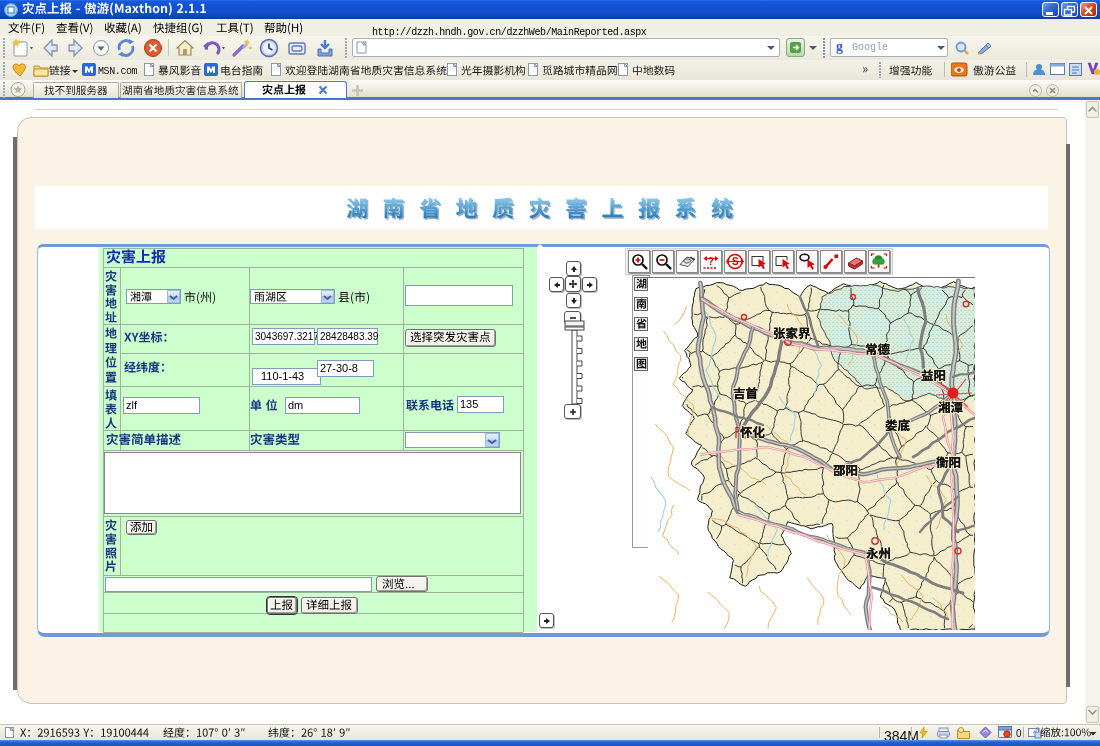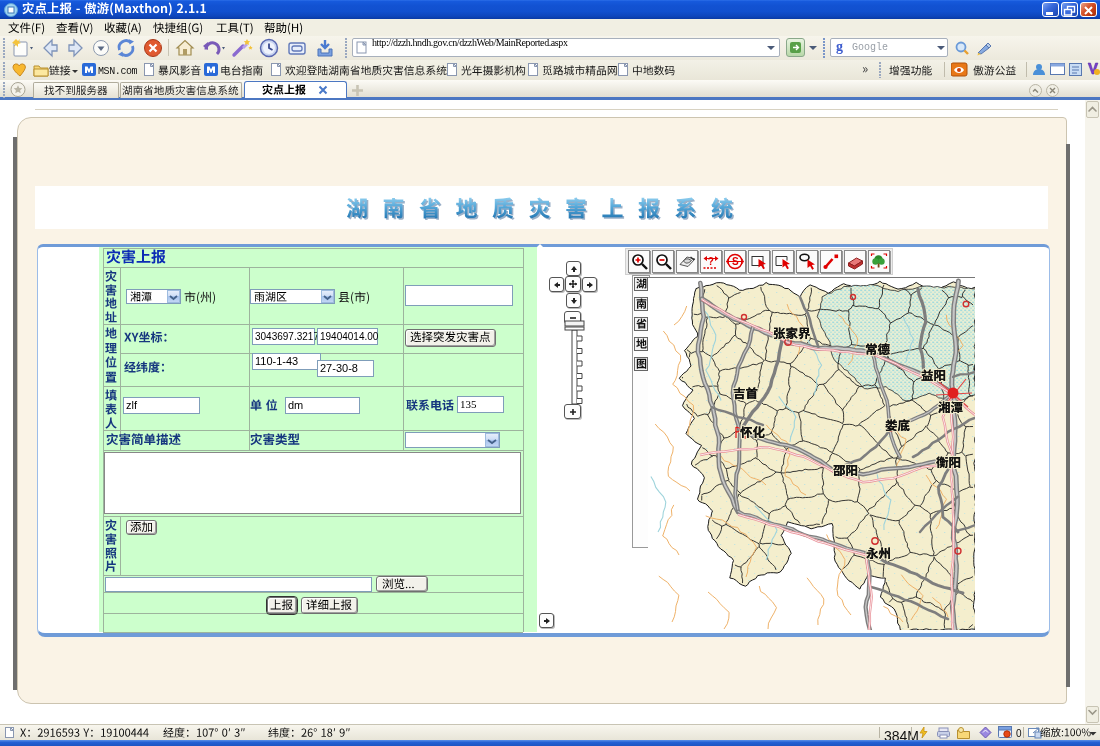--- a/index.html
+++ b/index.html
@@ -125,21 +125,21 @@
         <rect x="1" y="12" width="2" height="2"></rect>
         <rect x="1" y="15" width="2" height="2"></rect>
         <rect x="1" y="18" width="2" height="2"></rect>
       </g>
     </svg>
     <div class="a" style="left:352px;top:38px;width:428px;height:19px;background:#fff;border:1px solid #a8b0bc;border-radius:2px"></div>
     <svg class="a" style="left:356px;top:41px" width="13" height="13">
       <rect x="1" y="1" width="9" height="11" fill="#fff" stroke="#8a97b0"></rect>
       <path d="M7 1 l3 3 -3 0 z" fill="#c8d4e8" stroke="#8a97b0"></path>
     </svg>
-    <div class="a" style="left:372px;top:37px;font-family:Liberation Serif, serif;font-size:10px;color:#000;letter-spacing:-0.4px">http://dzzh.hndh.gov.cn/dzzhWeb/MainReported.aspx</div>
+    <div class="a" style="left:372px;top:27px;font-family:Liberation Mono, monospace;font-size:10px;color:#000;letter-spacing:-0.4px">http://dzzh.hndh.gov.cn/dzzhWeb/MainReported.aspx</div>
     <svg class="a" style="left:766px;top:44px" width="10" height="8">
       <path d="M1 2 l4 4 4 -4 z" fill="#4a5a78"></path>
     </svg>
     <div class="a" style="left:786px;top:38px;width:19px;height:19px;border:1px solid #8aa88a;border-radius:3px;background:linear-gradient(180deg,#e8f4e0,#b8d8a8)"></div>
     <svg class="a" style="left:790px;top:42px" width="12" height="12">
       <rect x="0" y="0" width="11" height="11" rx="2" fill="#58a048"></rect>
       <path d="M3 5.5 l5 0 M6 3 l2.5 2.5 -2.5 2.5" stroke="#fff" stroke-width="1.4" fill="none"></path>
     </svg>
     <svg class="a" style="left:808px;top:44px" width="10" height="8">
       <path d="M1 2 l4 4 4 -4 z" fill="#4a5a78"></path>
@@ -421,48 +421,48 @@
     <svg class="t " style="left:105px;top:356.2px" width="14" height="17">
       <path fill="#16377f" transform="translate(0,10.6)" d="M5.1 -6.1C5.4 -4.5 5.7 -2.4 5.8 -1.1L7.2 -1.5C7.1 -2.7 6.7 -4.8 6.4 -6.4ZM6.6 -10C6.8 -9.5 7.1 -8.7 7.2 -8.2H4.4V-6.8H11.1V-8.2H7.4L8.6 -8.5C8.5 -9 8.2 -9.8 8 -10.4ZM3.9 -0.8V0.6H11.5V-0.8H9.4C9.9 -2.3 10.3 -4.4 10.6 -6.2L9.1 -6.4C8.9 -4.7 8.5 -2.4 8.1 -0.8ZM3.1 -10.2C2.5 -8.4 1.5 -6.7 0.4 -5.6C0.6 -5.3 1 -4.5 1.1 -4.1C1.4 -4.4 1.6 -4.7 1.9 -5.1V1.1H3.3V-7.3C3.8 -8.1 4.2 -8.9 4.5 -9.7Z"></path>
     </svg>
     <svg class="t " style="left:105px;top:370.8px" width="14" height="17">
       <path fill="#16377f" transform="translate(0,10.6)" d="M8 -8.8H9.4V-8.1H8ZM5.3 -8.8H6.7V-8.1H5.3ZM2.6 -8.8H4V-8.1H2.6ZM2 -5.1V-0.3H0.6V0.8H11.4V-0.3H10V-5.1H6.3L6.4 -5.6H11.1V-6.6H6.6L6.7 -7.1H10.8V-9.8H1.3V-7.1H5.2L5.1 -6.6H0.8V-5.6H5L5 -5.1ZM3.4 -0.3V-0.7H8.5V-0.3ZM3.4 -3.1H8.5V-2.6H3.4ZM3.4 -3.8V-4.3H8.5V-3.8ZM3.4 -1.9H8.5V-1.5H3.4Z"></path>
     </svg>
     <svg class="t " style="left:124px;top:331px" width="52" height="17">
       <path fill="#16377f" transform="translate(0,10.6)" d="M0.2 0H2.1L3 -2C3.2 -2.4 3.4 -2.9 3.6 -3.4H3.7C3.9 -2.9 4.2 -2.4 4.4 -2L5.4 0H7.4L4.9 -4.5L7.2 -8.9H5.3L4.5 -7C4.3 -6.6 4.1 -6.2 3.9 -5.7H3.8C3.6 -6.2 3.4 -6.6 3.2 -7L2.3 -8.9H0.3L2.7 -4.6Z M10.1 0H11.9V-3.3L14.6 -8.9H12.7L11.8 -6.7C11.6 -6.1 11.3 -5.4 11 -4.8H11C10.7 -5.4 10.5 -6.1 10.2 -6.7L9.3 -8.9H7.5L10.1 -3.3Z M23 -9.6C22.7 -8.1 22.1 -6.7 21.2 -5.8V-10.1H19.7V-3.8H15.9V-2.4H19.7V-0.7H15V0.6H26V-0.7H21.2V-2.4H25.1V-3.8H21.2V-5.1C21.5 -4.9 21.8 -4.6 21.9 -4.4C22.5 -4.9 22.9 -5.5 23.3 -6.1C24 -5.5 24.7 -4.7 25 -4.2L26 -5.3C25.6 -5.8 24.6 -6.7 23.9 -7.4C24.1 -8 24.3 -8.7 24.4 -9.4ZM17 -9.7C16.7 -7.8 16 -6.2 14.8 -5.2C15.1 -5 15.7 -4.5 15.9 -4.2C16.5 -4.7 17 -5.4 17.4 -6.3C17.9 -5.7 18.4 -5.1 18.7 -4.7L19.7 -5.7C19.3 -6.3 18.6 -7 18 -7.6C18.2 -8.2 18.4 -8.8 18.5 -9.5Z M32.1 -9.5V-8.1H37.4V-9.5ZM35.8 -3.8C36.3 -2.5 36.8 -0.9 36.9 0L38.2 -0.4C38 -1.4 37.5 -3 36.9 -4.2ZM32.1 -4.1C31.8 -2.9 31.3 -1.6 30.7 -0.8C31 -0.6 31.5 -0.2 31.8 -0C32.4 -0.9 33 -2.4 33.4 -3.8ZM31.5 -6.6V-5.2H33.9V-0.6C33.9 -0.5 33.8 -0.5 33.7 -0.5C33.5 -0.5 33 -0.4 32.5 -0.5C32.7 -0 32.9 0.6 33 1C33.8 1 34.4 1 34.8 0.7C35.3 0.5 35.4 0.1 35.4 -0.6V-5.2H38.1V-6.6ZM28.6 -10.2V-7.8H26.9V-6.5H28.3C28 -5.1 27.4 -3.6 26.7 -2.7C26.9 -2.3 27.3 -1.7 27.4 -1.3C27.8 -1.9 28.2 -2.9 28.6 -3.9V1.1H30V-4.6C30.3 -4.1 30.6 -3.6 30.8 -3.2L31.6 -4.3C31.4 -4.6 30.3 -5.9 30 -6.2V-6.5H31.4V-7.8H30V-10.2Z M41.5 -5.6C42.1 -5.6 42.6 -6.1 42.6 -6.8C42.6 -7.4 42.1 -7.9 41.5 -7.9C40.8 -7.9 40.3 -7.4 40.3 -6.8C40.3 -6.1 40.8 -5.6 41.5 -5.6ZM41.5 0.1C42.1 0.1 42.6 -0.4 42.6 -1C42.6 -1.7 42.1 -2.2 41.5 -2.2C40.8 -2.2 40.3 -1.7 40.3 -1C40.3 -0.4 40.8 0.1 41.5 0.1Z"></path>
     </svg>
     <div class="inp" style="left:252px;top:328px;width:63px;height:17px;font-size:10px;line-height:15px;padding-left:2px;color:#000;font-family:'Liberation Sans',sans-serif">3043697.3217</div>
-    <div class="inp" style="left:317px;top:328px;width:61px;height:17px;font-size:10px;line-height:15px;padding-left:2px;color:#000;font-family:'Liberation Sans',sans-serif">19404014.00</div>
+    <div class="inp" style="left:317px;top:328px;width:61px;height:17px;font-size:10px;line-height:15px;padding-left:2px;color:#000;font-family:'Liberation Sans',sans-serif">28428483.39</div>
     <div class="btn3d" style="left:405px;top:329px;width:91px;height:18px"></div>
     <svg class="t " style="left:410px;top:330.5px" width="82" height="16">
       <path fill="#000" transform="translate(0,10.1)" d="M0.7 -8.8C1.4 -8.2 2.2 -7.4 2.5 -6.9L3.2 -7.4C2.8 -8 2 -8.7 1.4 -9.3ZM5.1 -9.3C4.9 -8.3 4.4 -7.3 3.7 -6.6C4 -6.5 4.3 -6.3 4.5 -6.1C4.7 -6.5 5 -6.9 5.2 -7.3H6.9V-5.6H3.7V-4.9H5.8C5.6 -3.4 5.1 -2.3 3.4 -1.7C3.6 -1.5 3.8 -1.2 3.9 -1C5.8 -1.7 6.4 -3 6.6 -4.9H7.8V-2.2C7.8 -1.3 8 -1.1 8.9 -1.1C9 -1.1 9.8 -1.1 10 -1.1C10.7 -1.1 10.9 -1.4 11 -2.9C10.8 -3 10.4 -3.1 10.3 -3.2C10.2 -2 10.2 -1.9 9.9 -1.9C9.7 -1.9 9.1 -1.9 9 -1.9C8.7 -1.9 8.7 -1.9 8.7 -2.2V-4.9H10.9V-5.6H7.8V-7.3H10.5V-8.1H7.8V-9.6H6.9V-8.1H5.6C5.7 -8.4 5.9 -8.8 6 -9.1ZM2.9 -5.2H0.6V-4.4H2.1V-1C1.6 -0.7 1 -0.3 0.5 0.2L1.1 0.9C1.7 0.2 2.4 -0.4 2.8 -0.4C3 -0.4 3.4 -0.1 3.9 0.2C4.6 0.7 5.6 0.8 6.9 0.8C8 0.8 10 0.7 10.9 0.7C10.9 0.4 11 -0 11.1 -0.2C10 -0.1 8.2 -0 6.9 -0C5.7 -0 4.7 -0.1 4 -0.5C3.5 -0.9 3.2 -1.1 2.9 -1.1Z M13.5 -9.6V-7.3H12V-6.5H13.5V-4.1C12.9 -3.9 12.4 -3.7 11.9 -3.6L12.1 -2.8L13.5 -3.2V-0.1C13.5 0 13.5 0.1 13.3 0.1C13.2 0.1 12.8 0.1 12.3 0.1C12.4 0.3 12.5 0.7 12.5 0.9C13.2 0.9 13.7 0.9 14 0.7C14.3 0.6 14.4 0.3 14.4 -0.1V-3.5L15.7 -3.9L15.6 -4.7L14.4 -4.4V-6.5H15.7V-7.3H14.4V-9.6ZM20.7 -8.3C20.3 -7.7 19.8 -7.1 19.1 -6.7C18.5 -7.1 18 -7.7 17.6 -8.3ZM16.1 -9.1V-8.3H16.8C17.2 -7.5 17.8 -6.8 18.4 -6.3C17.5 -5.7 16.5 -5.3 15.6 -5.1C15.7 -4.9 15.9 -4.6 16 -4.4C17.1 -4.7 18.1 -5.1 19.1 -5.8C20 -5.1 21 -4.7 22.2 -4.4C22.3 -4.6 22.5 -4.9 22.7 -5.1C21.6 -5.3 20.6 -5.7 19.8 -6.2C20.7 -6.9 21.5 -7.8 22 -8.8L21.4 -9.1L21.3 -9.1ZM18.6 -4.7V-3.7H16.3V-2.9H18.6V-1.8H15.7V-1H18.6V0.9H19.5V-1H22.5V-1.8H19.5V-2.9H21.7V-3.7H19.5V-4.7Z M27.3 -7.3C26.4 -6.5 25.3 -5.8 24.2 -5.4L24.8 -4.7C25.9 -5.2 27.1 -6.1 28 -7ZM29.6 -6.7C30.6 -6.2 31.9 -5.3 32.5 -4.8L33.1 -5.4C32.4 -5.9 31.1 -6.7 30.1 -7.3ZM29.8 -5C30.3 -4.6 30.8 -4 31.1 -3.7H29C29.1 -4.2 29.2 -4.8 29.2 -5.4H28.3C28.3 -4.8 28.2 -4.2 28.1 -3.7H23.6V-2.9H27.9C27.3 -1.5 26.2 -0.4 23.6 0.1C23.8 0.3 24 0.7 24.1 0.9C26.9 0.2 28.1 -1 28.7 -2.7C29.6 -0.7 31.1 0.4 33.5 0.9C33.6 0.6 33.8 0.3 34 0.1C31.8 -0.2 30.2 -1.3 29.4 -2.9H33.9V-3.7H31.2L31.8 -4.1C31.5 -4.4 30.9 -5 30.4 -5.3ZM23.9 -8.5V-6.3H24.8V-7.7H32.7V-6.3H33.6V-8.5H29.5C29.3 -8.9 29.1 -9.4 28.8 -9.7L27.9 -9.5C28.1 -9.2 28.3 -8.8 28.5 -8.5Z M42.2 -9.1C42.7 -8.6 43.4 -7.8 43.7 -7.4L44.4 -7.9C44.1 -8.3 43.4 -9 42.9 -9.5ZM36.2 -6C36.3 -6.1 36.7 -6.2 37.4 -6.2H39C38.2 -3.8 37 -1.9 34.8 -0.7C35.1 -0.5 35.4 -0.2 35.5 0C37 -0.9 38.1 -2.1 38.9 -3.5C39.3 -2.6 39.9 -1.9 40.6 -1.3C39.6 -0.6 38.5 -0.1 37.3 0.2C37.4 0.4 37.6 0.7 37.7 0.9C39 0.6 40.2 0.1 41.3 -0.7C42.3 0.1 43.6 0.6 45 1C45.2 0.7 45.4 0.4 45.6 0.2C44.2 -0.1 43 -0.6 42 -1.2C43 -2.1 43.7 -3.3 44.2 -4.7L43.6 -5L43.5 -5H39.6C39.7 -5.4 39.9 -5.8 40 -6.2H45.2L45.2 -7H40.2C40.4 -7.8 40.5 -8.7 40.7 -9.5L39.7 -9.7C39.6 -8.8 39.4 -7.9 39.2 -7H37.1C37.5 -7.6 37.8 -8.4 38 -9.2L37.1 -9.3C36.9 -8.5 36.4 -7.5 36.3 -7.3C36.2 -7 36 -6.9 35.9 -6.8C36 -6.6 36.1 -6.2 36.2 -6ZM41.3 -1.8C40.5 -2.4 39.9 -3.2 39.4 -4.2H43C42.6 -3.2 42 -2.4 41.3 -1.8Z M48.7 -5.3C48.4 -4.5 47.9 -3.5 47.2 -3L47.9 -2.5C48.7 -3.1 49.2 -4.2 49.5 -5ZM55.1 -5.3C54.7 -4.6 54.1 -3.6 53.6 -2.9L54.3 -2.6C54.8 -3.2 55.5 -4.2 56 -5ZM51.3 -6.5C51.2 -3.4 50.8 -0.9 46.5 0.2C46.7 0.4 46.9 0.7 47 0.9C50 0.1 51.2 -1.3 51.8 -3.2C52.5 -1 53.9 0.3 56.6 0.9C56.7 0.7 56.9 0.3 57.1 0.1C53.9 -0.4 52.7 -2.1 52.1 -5C52.2 -5.5 52.2 -6 52.3 -6.5ZM50.7 -9.4C51.2 -8.9 51.7 -8.4 51.9 -7.9H46.9V-5.8H47.7V-7.1H55.7V-5.8H56.6V-7.9H52.2L52.8 -8.3C52.5 -8.7 52 -9.3 51.5 -9.7Z M59.7 -2.4V0.9H60.5V0.5H66.1V0.9H67V-2.4H63.7V-3.1H68.3V-3.8H63.7V-4.6H67.3V-5.3H63.7V-6.1H66.8V-6.8H63.7V-7.5H62.8V-6.8H59.7V-6.1H62.8V-5.3H59.3V-4.6H62.8V-3.8H58.3V-3.1H62.8V-2.4ZM60.5 -0.2V-1.7H66.1V-0.2ZM62.4 -9.5C62.6 -9.2 62.8 -8.9 62.9 -8.6H58.5V-6.5H59.3V-7.8H67.2V-6.5H68.1V-8.6H63.9C63.8 -8.9 63.5 -9.4 63.3 -9.7Z M71.7 -5.3H77.7V-3.3H71.7ZM72.9 -1.5C73.1 -0.7 73.2 0.2 73.2 0.8L74 0.7C74 0.1 73.9 -0.8 73.7 -1.5ZM75.3 -1.5C75.6 -0.7 76 0.2 76.1 0.8L76.9 0.6C76.8 0 76.4 -0.9 76.1 -1.6ZM77.6 -1.6C78.2 -0.8 78.9 0.2 79.1 0.8L79.9 0.5C79.6 -0.1 79 -1.1 78.4 -1.9ZM71 -1.8C70.7 -0.9 70.1 0 69.5 0.5L70.3 0.9C70.9 0.3 71.5 -0.7 71.9 -1.6ZM70.9 -6.2V-2.5H78.6V-6.2H75.1V-7.6H79.5V-8.4H75.1V-9.7H74.2V-6.2Z"></path>
     </svg>
     <svg class="t " style="left:124px;top:361px" width="50" height="17">
       <path fill="#16377f" transform="translate(0,10.6)" d="M0.4 -0.9 0.6 0.5C1.8 0.2 3.3 -0.2 4.6 -0.6L4.5 -1.8C3 -1.5 1.4 -1.1 0.4 -0.9ZM0.7 -5C0.9 -5.1 1.2 -5.1 2.3 -5.3C1.9 -4.7 1.5 -4.3 1.3 -4.1C0.9 -3.7 0.6 -3.5 0.3 -3.4C0.5 -3 0.7 -2.3 0.8 -2C1.1 -2.2 1.6 -2.4 4.6 -2.9C4.6 -3.3 4.6 -3.8 4.6 -4.2L2.8 -3.9C3.7 -4.8 4.5 -5.9 5.1 -7L3.9 -7.8C3.7 -7.4 3.4 -6.9 3.2 -6.6L2 -6.5C2.7 -7.4 3.4 -8.5 3.8 -9.6L2.5 -10.2C2 -8.9 1.2 -7.4 0.9 -7C0.7 -6.6 0.5 -6.4 0.2 -6.3C0.4 -5.9 0.6 -5.2 0.7 -5ZM5.1 -9.6V-8.3H8.9C7.8 -7 6.1 -6 4.3 -5.4C4.6 -5.1 5 -4.6 5.1 -4.2C6.2 -4.6 7.2 -5.1 8.1 -5.7C9.1 -5.2 10.3 -4.6 10.9 -4.2L11.8 -5.3C11.2 -5.7 10.2 -6.2 9.2 -6.6C10 -7.3 10.6 -8.1 11.1 -9.1L10.1 -9.7L9.8 -9.6ZM5.2 -4V-2.7H7.4V-0.5H4.5V0.8H11.6V-0.5H8.8V-2.7H11V-4Z M12.4 -0.8 12.6 0.5C13.8 0.2 15.3 -0.2 16.8 -0.6L16.7 -1.8C15.1 -1.4 13.5 -1 12.4 -0.8ZM12.7 -5C12.9 -5.1 13.1 -5.1 14.2 -5.3C13.8 -4.7 13.5 -4.2 13.3 -4C12.9 -3.6 12.7 -3.3 12.4 -3.2C12.5 -2.9 12.7 -2.3 12.8 -2C13.1 -2.2 13.5 -2.4 16.4 -2.9C16.4 -3.2 16.4 -3.7 16.4 -4.1L14.5 -3.8C15.3 -4.7 16 -5.9 16.7 -7L15.6 -7.7C15.4 -7.3 15.2 -6.9 15 -6.5L13.9 -6.4C14.6 -7.3 15.2 -8.5 15.6 -9.6L14.4 -10.2C14 -8.8 13.2 -7.3 12.9 -7C12.7 -6.6 12.5 -6.3 12.2 -6.2C12.4 -5.9 12.6 -5.2 12.7 -5ZM19.1 -10.2V-8.7H16.8V-7.3H19.1V-6.5H17.1V-5.1H19.1V-4.2H16.7V-2.9H19.1V1.1H20.6V-2.9H22.2C22.1 -1.8 22 -1.4 21.9 -1.2C21.8 -1.1 21.7 -1.1 21.6 -1.1C21.4 -1.1 21.2 -1.1 20.8 -1.1C21 -0.8 21.1 -0.3 21.2 0C21.6 0 22 0 22.2 0C22.5 -0 22.7 -0.1 22.9 -0.4C23.2 -0.7 23.3 -1.6 23.5 -3.8C23.5 -3.9 23.5 -4.2 23.5 -4.2H20.6V-5.1H22.8V-6.5H20.6V-7.3H23.1V-8.7H20.6V-10.2Z M28.6 -7.5V-6.8H27V-5.6H28.6V-3.7H33.6V-5.6H35.3V-6.8H33.6V-7.5H32.2V-6.8H30V-7.5ZM32.2 -5.6V-4.8H30V-5.6ZM32.6 -2.1C32.1 -1.7 31.6 -1.4 31 -1.2C30.3 -1.4 29.8 -1.8 29.4 -2.1ZM27.1 -3.3V-2.1H28.4L27.9 -1.9C28.3 -1.4 28.8 -1 29.4 -0.6C28.5 -0.4 27.5 -0.3 26.5 -0.2C26.7 0.1 27 0.6 27.1 1C28.5 0.8 29.8 0.6 30.9 0.2C32 0.6 33.3 0.9 34.8 1.1C35 0.7 35.4 0.1 35.7 -0.2C34.6 -0.3 33.5 -0.4 32.6 -0.6C33.5 -1.2 34.2 -1.9 34.8 -2.9L33.9 -3.3L33.6 -3.3ZM29.6 -10C29.7 -9.7 29.8 -9.4 29.8 -9.2H25.3V-6C25.3 -4.1 25.3 -1.4 24.3 0.4C24.7 0.5 25.3 0.8 25.6 1.1C26.6 -0.9 26.8 -3.9 26.8 -6V-7.8H35.5V-9.2H31.5C31.4 -9.5 31.2 -9.9 31 -10.3Z M39 -5.6C39.6 -5.6 40.1 -6.1 40.1 -6.8C40.1 -7.4 39.6 -7.9 39 -7.9C38.4 -7.9 37.9 -7.4 37.9 -6.8C37.9 -6.1 38.4 -5.6 39 -5.6ZM39 0.1C39.6 0.1 40.1 -0.4 40.1 -1C40.1 -1.7 39.6 -2.2 39 -2.2C38.4 -2.2 37.9 -1.7 37.9 -1C37.9 -0.4 38.4 0.1 39 0.1Z"></path>
     </svg>
-    <div class="inp" style="left:252px;top:353px;width:69px;height:17px;font-size:11px;line-height:15px;padding-left:2px;color:#000;font-family:'Liberation Sans',sans-serif">110-1-43</div>
+    <div class="inp" style="left:252px;top:368px;width:69px;height:17px;font-size:11px;line-height:15px;padding-left:8px;color:#000;font-family:'Liberation Sans',sans-serif">110-1-43</div>
     <div class="inp" style="left:317px;top:360px;width:57px;height:17px;font-size:11px;line-height:15px;padding-left:2px;color:#000;font-family:'Liberation Sans',sans-serif">27-30-8</div>
     <svg class="t " style="left:105px;top:389px" width="14" height="17">
       <path fill="#16377f" transform="translate(0,10.6)" d="M0.3 -1.8 0.8 -0.4 4.2 -1.7V-1.1H6.2C5.5 -0.7 4.5 -0.2 3.8 0.1C4 0.3 4.4 0.8 4.6 1.1C5.6 0.7 6.8 0.1 7.7 -0.5L6.9 -1.1H8.9L8.3 -0.4C9.1 -0 10.2 0.6 10.7 1.1L11.7 0.1C11.2 -0.3 10.3 -0.7 9.6 -1.1H11.7V-2.3H10.7V-7.5H8.1L8.3 -8.1H11.4V-9.3H8.6L8.7 -10.1L7.2 -10.2L7.1 -9.3H4.6V-8.1H7L6.9 -7.5H5.1V-2.3H4.2L4.1 -3.1L3 -2.7V-6H4.2V-7.4H3V-10H1.6V-7.4H0.4V-6H1.6V-2.2C1.1 -2.1 0.6 -1.9 0.3 -1.8ZM6.4 -2.3V-2.8H9.4V-2.3ZM6.4 -5.4H9.4V-4.9H6.4ZM6.4 -6.1V-6.6H9.4V-6.1ZM6.4 -4.1H9.4V-3.6H6.4Z"></path>
     </svg>
     <svg class="t " style="left:105px;top:403px" width="14" height="17">
       <path fill="#16377f" transform="translate(0,10.6)" d="M2.8 1.1C3.2 0.8 3.7 0.7 7.2 -0.4C7.1 -0.7 7 -1.2 6.9 -1.6L4.3 -0.9V-3C4.9 -3.4 5.4 -3.8 5.9 -4.3C6.8 -1.8 8.3 -0 10.8 0.8C11 0.4 11.4 -0.2 11.7 -0.5C10.6 -0.8 9.7 -1.3 9 -1.9C9.7 -2.3 10.5 -2.8 11.2 -3.3L10 -4.2C9.5 -3.8 8.8 -3.2 8.2 -2.8C7.8 -3.3 7.5 -3.8 7.2 -4.4H11.3V-5.7H6.7V-6.3H10.4V-7.5H6.7V-8.1H10.9V-9.3H6.7V-10.2H5.2V-9.3H1.2V-8.1H5.2V-7.5H1.8V-6.3H5.2V-5.7H0.7V-4.4H4.1C3 -3.6 1.6 -2.9 0.3 -2.5C0.6 -2.2 1 -1.6 1.2 -1.3C1.7 -1.5 2.3 -1.8 2.8 -2V-1.2C2.8 -0.6 2.5 -0.3 2.2 -0.2C2.4 0.1 2.7 0.7 2.8 1.1Z"></path>
     </svg>
     <svg class="t " style="left:105px;top:417px" width="14" height="17">
       <path fill="#16377f" transform="translate(0,10.6)" d="M5.1 -10.2C5 -8.1 5.2 -2.7 0.3 -0.1C0.8 0.2 1.3 0.7 1.5 1.1C4 -0.4 5.3 -2.6 6 -4.7C6.7 -2.7 8 -0.3 10.7 1C10.9 0.6 11.3 0.1 11.7 -0.3C7.5 -2.1 6.8 -6.6 6.6 -8.3C6.7 -9 6.7 -9.7 6.7 -10.2Z"></path>
     </svg>
     <div class="inp" style="left:123px;top:397px;width:77px;height:17px;font-size:11px;line-height:15px;padding-left:2px;color:#000;font-family:'Liberation Sans',sans-serif">zlf</div>
     <svg class="t " style="left:250px;top:399px" width="29" height="17">
       <path fill="#16377f" transform="translate(0,10.6)" d="M3 -5.1H5.2V-4.2H3ZM6.7 -5.1H9V-4.2H6.7ZM3 -7H5.2V-6.2H3ZM6.7 -7H9V-6.2H6.7ZM8.2 -10.1C7.9 -9.5 7.5 -8.7 7.1 -8.1H4.6L5.1 -8.4C4.8 -8.9 4.3 -9.6 3.8 -10.2L2.6 -9.6C2.9 -9.2 3.3 -8.6 3.6 -8.1H1.6V-3.1H5.2V-2.3H0.6V-0.9H5.2V1H6.7V-0.9H11.5V-2.3H6.7V-3.1H10.5V-8.1H8.8C9.1 -8.6 9.5 -9.1 9.8 -9.6Z M20.7 -6.1C21 -4.5 21.3 -2.4 21.4 -1.1L22.8 -1.5C22.7 -2.7 22.3 -4.8 22 -6.4ZM22.2 -10C22.4 -9.5 22.7 -8.7 22.8 -8.2H20V-6.8H26.7V-8.2H23L24.2 -8.5C24.1 -9 23.8 -9.8 23.6 -10.4ZM19.5 -0.8V0.6H27.1V-0.8H25C25.5 -2.3 25.9 -4.4 26.2 -6.2L24.7 -6.4C24.5 -4.7 24.1 -2.4 23.7 -0.8ZM18.7 -10.2C18.1 -8.4 17.1 -6.7 16 -5.6C16.2 -5.3 16.6 -4.5 16.7 -4.1C17 -4.4 17.2 -4.7 17.5 -5.1V1.1H18.9V-7.3C19.4 -8.1 19.8 -8.9 20.1 -9.7Z"></path>
     </svg>
     <div class="inp" style="left:285px;top:397px;width:75px;height:17px;font-size:11px;line-height:15px;padding-left:2px;color:#000;font-family:'Liberation Sans',sans-serif">dm</div>
     <svg class="t " style="left:406px;top:399px" width="50" height="17">
       <path fill="#16377f" transform="translate(0,10.6)" d="M5.7 -9.5C6.1 -8.9 6.6 -8.2 6.8 -7.7H5.5V-6.4H7.5V-4.9V-4.7H5.3V-3.4H7.4C7.2 -2.2 6.5 -0.9 4.7 0.2C5.1 0.4 5.6 0.9 5.8 1.2C7.1 0.4 7.8 -0.6 8.3 -1.5C8.9 -0.4 9.7 0.5 10.8 1.1C11 0.7 11.4 0.1 11.8 -0.1C10.3 -0.7 9.3 -1.9 8.9 -3.4H11.6V-4.7H9V-4.8V-6.4H11.2V-7.7H9.8C10.2 -8.3 10.6 -9 10.9 -9.6L9.5 -10C9.2 -9.3 8.8 -8.4 8.4 -7.7H7.1L8 -8.2C7.8 -8.7 7.3 -9.5 6.9 -10ZM0.3 -1.8 0.6 -0.5 3.5 -1V1.1H4.7V-1.2L5.7 -1.4L5.6 -2.6L4.7 -2.5V-8.5H5.2V-9.7H0.5V-8.5H1V-1.9ZM2.3 -8.5H3.5V-7.2H2.3ZM2.3 -6H3.5V-4.7H2.3ZM2.3 -3.6H3.5V-2.3L2.3 -2.1Z M14.9 -2.6C14.3 -1.8 13.4 -1 12.5 -0.5C12.8 -0.3 13.4 0.2 13.7 0.4C14.6 -0.2 15.7 -1.2 16.4 -2.1ZM19.4 -1.9C20.4 -1.2 21.5 -0.2 22.1 0.4L23.4 -0.4C22.7 -1.1 21.5 -2 20.6 -2.7ZM19.7 -5.3C19.9 -5.1 20.2 -4.8 20.4 -4.6L16.8 -4.3C18.3 -5.1 19.9 -6.1 21.3 -7.2L20.3 -8.1C19.7 -7.7 19.1 -7.2 18.6 -6.8L16.2 -6.7C16.9 -7.2 17.6 -7.8 18.2 -8.4C19.7 -8.5 21.2 -8.7 22.5 -9L21.4 -10.2C19.4 -9.7 16.1 -9.4 13.1 -9.3C13.2 -9 13.4 -8.4 13.5 -8.1C14.3 -8.1 15.3 -8.1 16.2 -8.2C15.6 -7.6 14.9 -7.2 14.7 -7C14.3 -6.8 14 -6.6 13.8 -6.6C13.9 -6.2 14.1 -5.6 14.2 -5.3C14.4 -5.4 14.8 -5.5 16.7 -5.6C15.9 -5.2 15.3 -4.8 14.9 -4.7C14.2 -4.3 13.7 -4.1 13.2 -4C13.4 -3.6 13.6 -3 13.6 -2.7C14 -2.9 14.6 -3 17.3 -3.2V-0.5C17.3 -0.4 17.3 -0.4 17.1 -0.3C16.9 -0.3 16.1 -0.3 15.5 -0.4C15.7 0 16 0.6 16 1C16.9 1 17.6 1 18.1 0.8C18.6 0.6 18.8 0.2 18.8 -0.5V-3.3L21.3 -3.5C21.6 -3.1 21.8 -2.7 22 -2.4L23.1 -3.1C22.7 -3.9 21.7 -5 20.8 -5.9Z M29.1 -4.6V-3.5H26.8V-4.6ZM30.7 -4.6H33V-3.5H30.7ZM29.1 -5.9H26.8V-7.1H29.1ZM30.7 -5.9V-7.1H33V-5.9ZM25.3 -8.5V-1.3H26.8V-2H29.1V-1.4C29.1 0.4 29.6 0.9 31.3 0.9C31.6 0.9 33.2 0.9 33.6 0.9C35 0.9 35.5 0.2 35.7 -1.7C35.3 -1.7 34.9 -1.9 34.5 -2.1V-8.5H30.7V-10.1H29.1V-8.5ZM34.2 -2C34.2 -0.8 34 -0.5 33.4 -0.5C33.1 -0.5 31.8 -0.5 31.4 -0.5C30.8 -0.5 30.7 -0.6 30.7 -1.4V-2Z M36.9 -9.1C37.6 -8.6 38.4 -7.7 38.8 -7.2L39.8 -8.2C39.4 -8.7 38.5 -9.5 37.9 -10ZM40.9 -3.6V1.1H42.4V0.6H45.6V1H47.1V-3.6H44.7V-5.2H47.6V-6.6H44.7V-8.5C45.6 -8.6 46.4 -8.8 47.1 -9L46.2 -10.2C44.7 -9.7 42.4 -9.4 40.4 -9.2C40.5 -8.9 40.7 -8.4 40.8 -8.1C41.5 -8.1 42.4 -8.2 43.2 -8.3V-6.6H40.2V-5.2H43.2V-3.6ZM42.4 -0.7V-2.3H45.6V-0.7ZM36.4 -6.5V-5.1H37.8V-1.6C37.8 -1 37.4 -0.5 37.1 -0.3C37.4 -0 37.8 0.6 37.9 0.9C38.1 0.6 38.6 0.2 40.7 -1.7C40.6 -1.9 40.3 -2.5 40.2 -2.9L39.2 -2V-6.5Z"></path>
     </svg>
-    <div class="inp" style="left:457px;top:396px;width:47px;height:17px;font-size:11px;line-height:15px;padding-left:2px;color:#000;font-family:Liberation Serif, serif">135</div>
+    <div class="inp" style="left:457px;top:396px;width:47px;height:17px;font-size:11px;line-height:15px;padding-left:2px;color:#000;font-family:Liberation Sans, sans-serif">135</div>
     <svg class="t " style="left:106px;top:433px" width="77" height="18">
       <path fill="#16377f" transform="translate(0,11.0)" d="M2.7 -5.8C2.4 -4.9 1.8 -4 1.1 -3.4L2.4 -2.6C3.1 -3.3 3.6 -4.3 4 -5.2ZM9.5 -5.7C9.2 -4.9 8.6 -3.8 8.2 -3.1L9.4 -2.7C9.9 -3.3 10.6 -4.3 11.1 -5.2ZM5.4 -7C5.3 -3.6 5.1 -1.3 0.4 -0.2C0.7 0.2 1.1 0.8 1.3 1.2C4.2 0.4 5.6 -0.9 6.3 -2.5C7.2 -0.6 8.6 0.6 11.3 1.1C11.4 0.6 11.8 0 12.1 -0.3C8.8 -0.8 7.5 -2.4 6.9 -5.3C7 -5.8 7 -6.4 7.1 -7ZM4.9 -10.2C5.2 -9.8 5.6 -9.3 5.9 -8.9H0.8V-6.2H2.3V-7.5H10.1V-6.2H11.7V-8.9H6.9L7.6 -9.2C7.3 -9.7 6.8 -10.3 6.3 -10.8Z M17.7 -10.4 18 -9.7H13.4V-7.1H14.8V-8.4H22.6V-7.5H19.6V-8.1H18V-7.5H14.9V-6.4H18V-5.9H14.4V-4.8H18V-4.2H13.2V-3H18V-2.5H14.6V1.1H16.1V0.8H21.5V1.1H23.1V-2.5H19.6V-3H24.3V-4.2H19.6V-4.8H23.3V-5.9H19.6V-6.4H22.6V-7.1H24.1V-9.7H19.7C19.6 -10 19.4 -10.4 19.2 -10.7ZM16.1 -0.4V-1.4H21.5V-0.4Z M26.1 -5.6V1.1H27.6V-5.6ZM26.8 -6.6C27.2 -6.1 27.8 -5.5 28.1 -5L29.2 -5.9C29 -6.3 28.4 -6.9 27.8 -7.4ZM29 -4.8V-0.3H33.7V-4.8ZM27.4 -10.7C26.9 -9.6 26.2 -8.5 25.4 -7.8C25.7 -7.6 26.3 -7.2 26.6 -7C27 -7.4 27.4 -7.9 27.8 -8.5H28.2C28.5 -8 28.8 -7.4 28.9 -7L30.2 -7.5C30.1 -7.8 29.9 -8.1 29.7 -8.5H31.2V-9.7H28.5L28.8 -10.3ZM32.4 -10.7C32.1 -9.6 31.6 -8.6 30.9 -7.9C31.2 -7.7 31.8 -7.4 32.1 -7.1C32.4 -7.5 32.8 -7.9 33 -8.5H33.6C34 -7.9 34.3 -7.4 34.5 -6.9L35.8 -7.5C35.6 -7.8 35.5 -8.1 35.2 -8.5H36.9V-9.7H33.6C33.7 -9.9 33.8 -10.1 33.9 -10.3ZM32.4 -2.1V-1.4H30.2V-2.1ZM30.2 -3.8H32.4V-3.1H30.2ZM29.4 -6.9V-5.6H35V-0.5C35 -0.3 34.9 -0.2 34.7 -0.2C34.5 -0.2 33.9 -0.2 33.3 -0.3C33.5 0.1 33.7 0.6 33.7 1C34.7 1 35.4 1 35.8 0.8C36.3 0.6 36.5 0.2 36.5 -0.5V-6.9Z M40.7 -5.3H43V-4.4H40.7ZM44.5 -5.3H46.9V-4.4H44.5ZM40.7 -7.3H43V-6.4H40.7ZM44.5 -7.3H46.9V-6.4H44.5ZM46 -10.5C45.8 -9.9 45.4 -9.1 44.9 -8.5H42.2L42.8 -8.8C42.5 -9.3 42 -10 41.5 -10.6L40.2 -10C40.6 -9.6 41 -9 41.2 -8.5H39.2V-3.2H43V-2.4H38.1V-1H43V1.1H44.5V-1H49.4V-2.4H44.5V-3.2H48.4V-8.5H46.6C47 -9 47.4 -9.5 47.7 -10Z M59.1 -10.6V-9H57.4V-10.6H55.9V-9H54.5V-7.6H55.9V-6.2H57.4V-7.6H59.1V-6.2H60.5V-7.6H62V-9H60.5V-10.6ZM56.3 -2.1H57.5V-0.9H56.3ZM56.3 -3.4V-4.5H57.5V-3.4ZM60.2 -2.1V-0.9H58.9V-2.1ZM60.2 -3.4H58.9V-4.5H60.2ZM54.9 -5.8V1.1H56.3V0.5H60.2V1H61.6V-5.8ZM51.8 -10.6V-8.2H50.5V-6.9H51.8V-4.6L50.3 -4.3L50.6 -2.8L51.8 -3.2V-0.6C51.8 -0.5 51.7 -0.4 51.5 -0.4C51.4 -0.4 51 -0.4 50.5 -0.4C50.7 -0 50.9 0.6 50.9 1C51.7 1 52.2 0.9 52.6 0.7C53 0.4 53.1 0.1 53.1 -0.6V-3.6L54.4 -3.9L54.2 -5.3L53.1 -5V-6.9H54.3V-8.2H53.1V-10.6Z M63.1 -9.4C63.7 -8.7 64.5 -7.6 64.8 -7L66.1 -7.8C65.7 -8.4 64.9 -9.4 64.3 -10.1ZM69.7 -10.5V-8.4H66.5V-7H69C68.3 -5.3 67.4 -3.7 66.2 -2.8C66.6 -2.6 67 -2 67.3 -1.7C68.2 -2.6 69 -3.9 69.7 -5.3V-1H71.2V-5.3C72.1 -4.2 72.9 -3.1 73.4 -2.2L74.5 -3.1C73.9 -4.2 72.6 -5.7 71.4 -7H74.3V-8.4H73L74.1 -9C73.8 -9.4 73.2 -10.1 72.7 -10.5L71.6 -9.9C72 -9.4 72.5 -8.8 72.8 -8.4H71.2V-10.5ZM66 -6.1H63V-4.8H64.5V-1.5C64 -1.3 63.4 -0.8 62.8 -0.3L63.7 1C64.3 0.3 64.9 -0.4 65.4 -0.4C65.7 -0.4 66.1 -0.1 66.7 0.2C67.6 0.7 68.7 0.8 70.2 0.8C71.4 0.8 73.4 0.8 74.2 0.7C74.3 0.3 74.5 -0.4 74.7 -0.8C73.5 -0.6 71.5 -0.5 70.3 -0.5C68.9 -0.5 67.8 -0.6 66.9 -1C66.5 -1.2 66.2 -1.4 66 -1.6Z"></path>
     </svg>
     <svg class="t " style="left:250px;top:433px" width="52" height="18">
       <path fill="#16377f" transform="translate(0,11.0)" d="M2.7 -5.8C2.4 -4.9 1.8 -4 1.1 -3.4L2.4 -2.6C3.1 -3.3 3.6 -4.3 4 -5.2ZM9.5 -5.7C9.2 -4.9 8.6 -3.8 8.2 -3.1L9.4 -2.7C9.9 -3.3 10.6 -4.3 11.1 -5.2ZM5.4 -7C5.3 -3.6 5.1 -1.3 0.4 -0.2C0.7 0.2 1.1 0.8 1.3 1.2C4.2 0.4 5.6 -0.9 6.3 -2.5C7.2 -0.6 8.6 0.6 11.3 1.1C11.4 0.6 11.8 0 12.1 -0.3C8.8 -0.8 7.5 -2.4 6.9 -5.3C7 -5.8 7 -6.4 7.1 -7ZM4.9 -10.2C5.2 -9.8 5.6 -9.3 5.9 -8.9H0.8V-6.2H2.3V-7.5H10.1V-6.2H11.7V-8.9H6.9L7.6 -9.2C7.3 -9.7 6.8 -10.3 6.3 -10.8Z M17.7 -10.4 18 -9.7H13.4V-7.1H14.8V-8.4H22.6V-7.5H19.6V-8.1H18V-7.5H14.9V-6.4H18V-5.9H14.4V-4.8H18V-4.2H13.2V-3H18V-2.5H14.6V1.1H16.1V0.8H21.5V1.1H23.1V-2.5H19.6V-3H24.3V-4.2H19.6V-4.8H23.3V-5.9H19.6V-6.4H22.6V-7.1H24.1V-9.7H19.7C19.6 -10 19.4 -10.4 19.2 -10.7ZM16.1 -0.4V-1.4H21.5V-0.4Z M27 -9.9C27.4 -9.4 27.9 -8.8 28.1 -8.3H25.8V-6.9H29.3C28.3 -6.2 26.9 -5.5 25.5 -5.2C25.8 -4.9 26.2 -4.3 26.4 -4C28 -4.4 29.4 -5.2 30.5 -6.2V-4.7H32V-6C33.5 -5.3 35.1 -4.5 36 -4L36.8 -5.2C35.9 -5.7 34.3 -6.3 33 -6.9H36.7V-8.3H34.2C34.6 -8.7 35.2 -9.4 35.7 -10L34 -10.5C33.8 -9.9 33.3 -9.1 32.9 -8.6L33.8 -8.3H32V-10.6H30.5V-8.3H28.8L29.6 -8.7C29.4 -9.2 28.8 -9.9 28.3 -10.4ZM30.4 -4.4C30.4 -4.1 30.4 -3.7 30.3 -3.4H25.7V-2H29.7C29.1 -1.2 27.9 -0.6 25.4 -0.3C25.7 0.1 26 0.7 26.2 1.1C29.1 0.6 30.5 -0.2 31.2 -1.5C32.3 -0 33.9 0.8 36.3 1.1C36.5 0.7 36.9 0 37.2 -0.3C35 -0.5 33.5 -1 32.6 -2H36.9V-3.4H31.9C31.9 -3.7 32 -4.1 32 -4.4Z M45.1 -9.9V-5.7H46.5V-9.9ZM47.4 -10.5V-5.1C47.4 -5 47.4 -4.9 47.2 -4.9C47 -4.9 46.4 -4.9 45.8 -4.9C46 -4.6 46.2 -4 46.3 -3.6C47.1 -3.6 47.8 -3.7 48.3 -3.9C48.7 -4.1 48.9 -4.4 48.9 -5.1V-10.5ZM42 -8.9V-7.6H41V-8.9ZM39.4 -3V-1.7H43V-0.7H38.1V0.7H49.4V-0.7H44.5V-1.7H48.1V-3H44.5V-4H43.5V-6.2H44.6V-7.6H43.5V-8.9H44.3V-10.2H38.6V-8.9H39.6V-7.6H38.2V-6.2H39.5C39.3 -5.6 38.9 -5 37.9 -4.5C38.2 -4.3 38.7 -3.8 38.9 -3.5C40.2 -4.2 40.7 -5.2 40.9 -6.2H42V-3.8H43V-3Z"></path>
     </svg>
     <div class="a" style="left:405px;top:432px;width:95px;height:16px;background:#fff;border:1px solid #7f9db9"></div>
     <div class="a" style="left:485px;top:433px;width:14px;height:14px;background:linear-gradient(180deg,#e6eefb 0%,#cfdef6 45%,#a8c4ee 50%,#c2d6f4 100%);border:1px solid #9ebcdf"></div>
     <svg class="a" style="left:487px;top:438.5px" width="10" height="6">
       <path d="M1 1 l4.0 3 l4.0 -3" stroke="#44628a" stroke-width="1.8" fill="none"></path>

